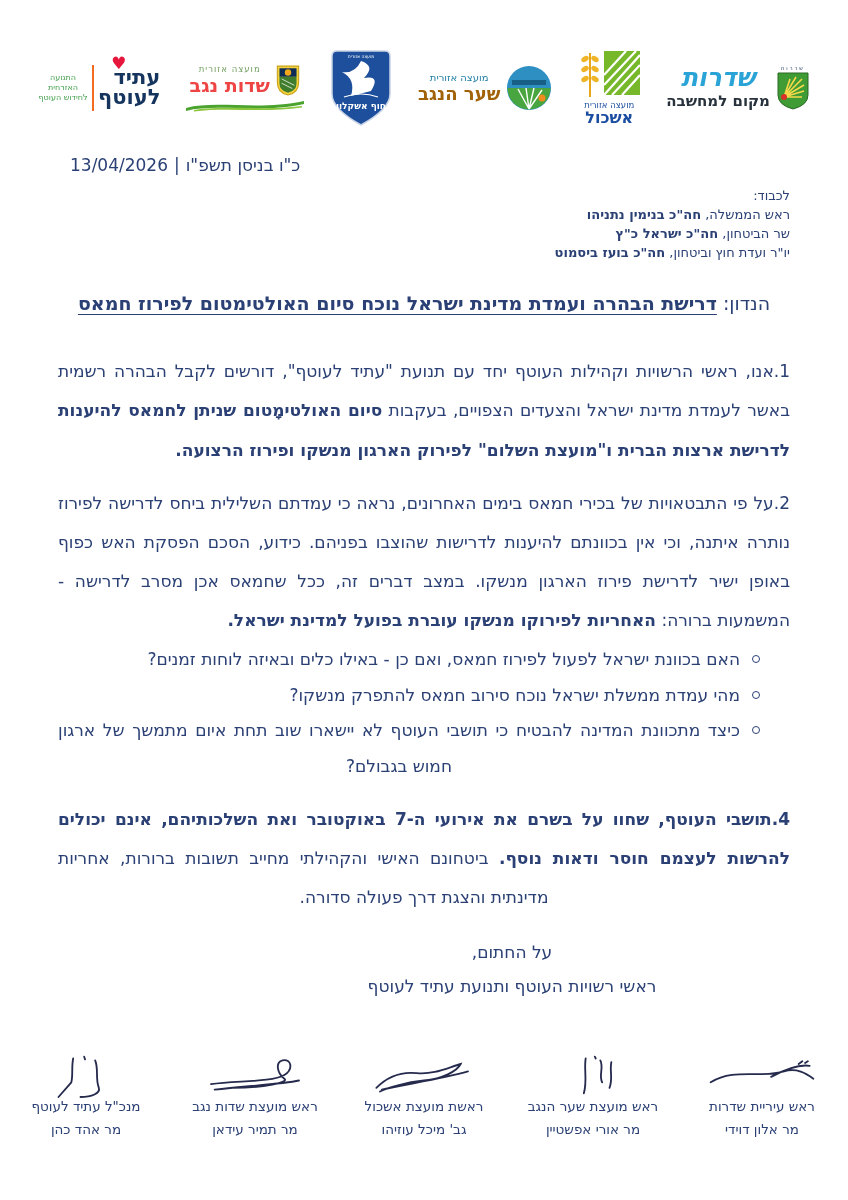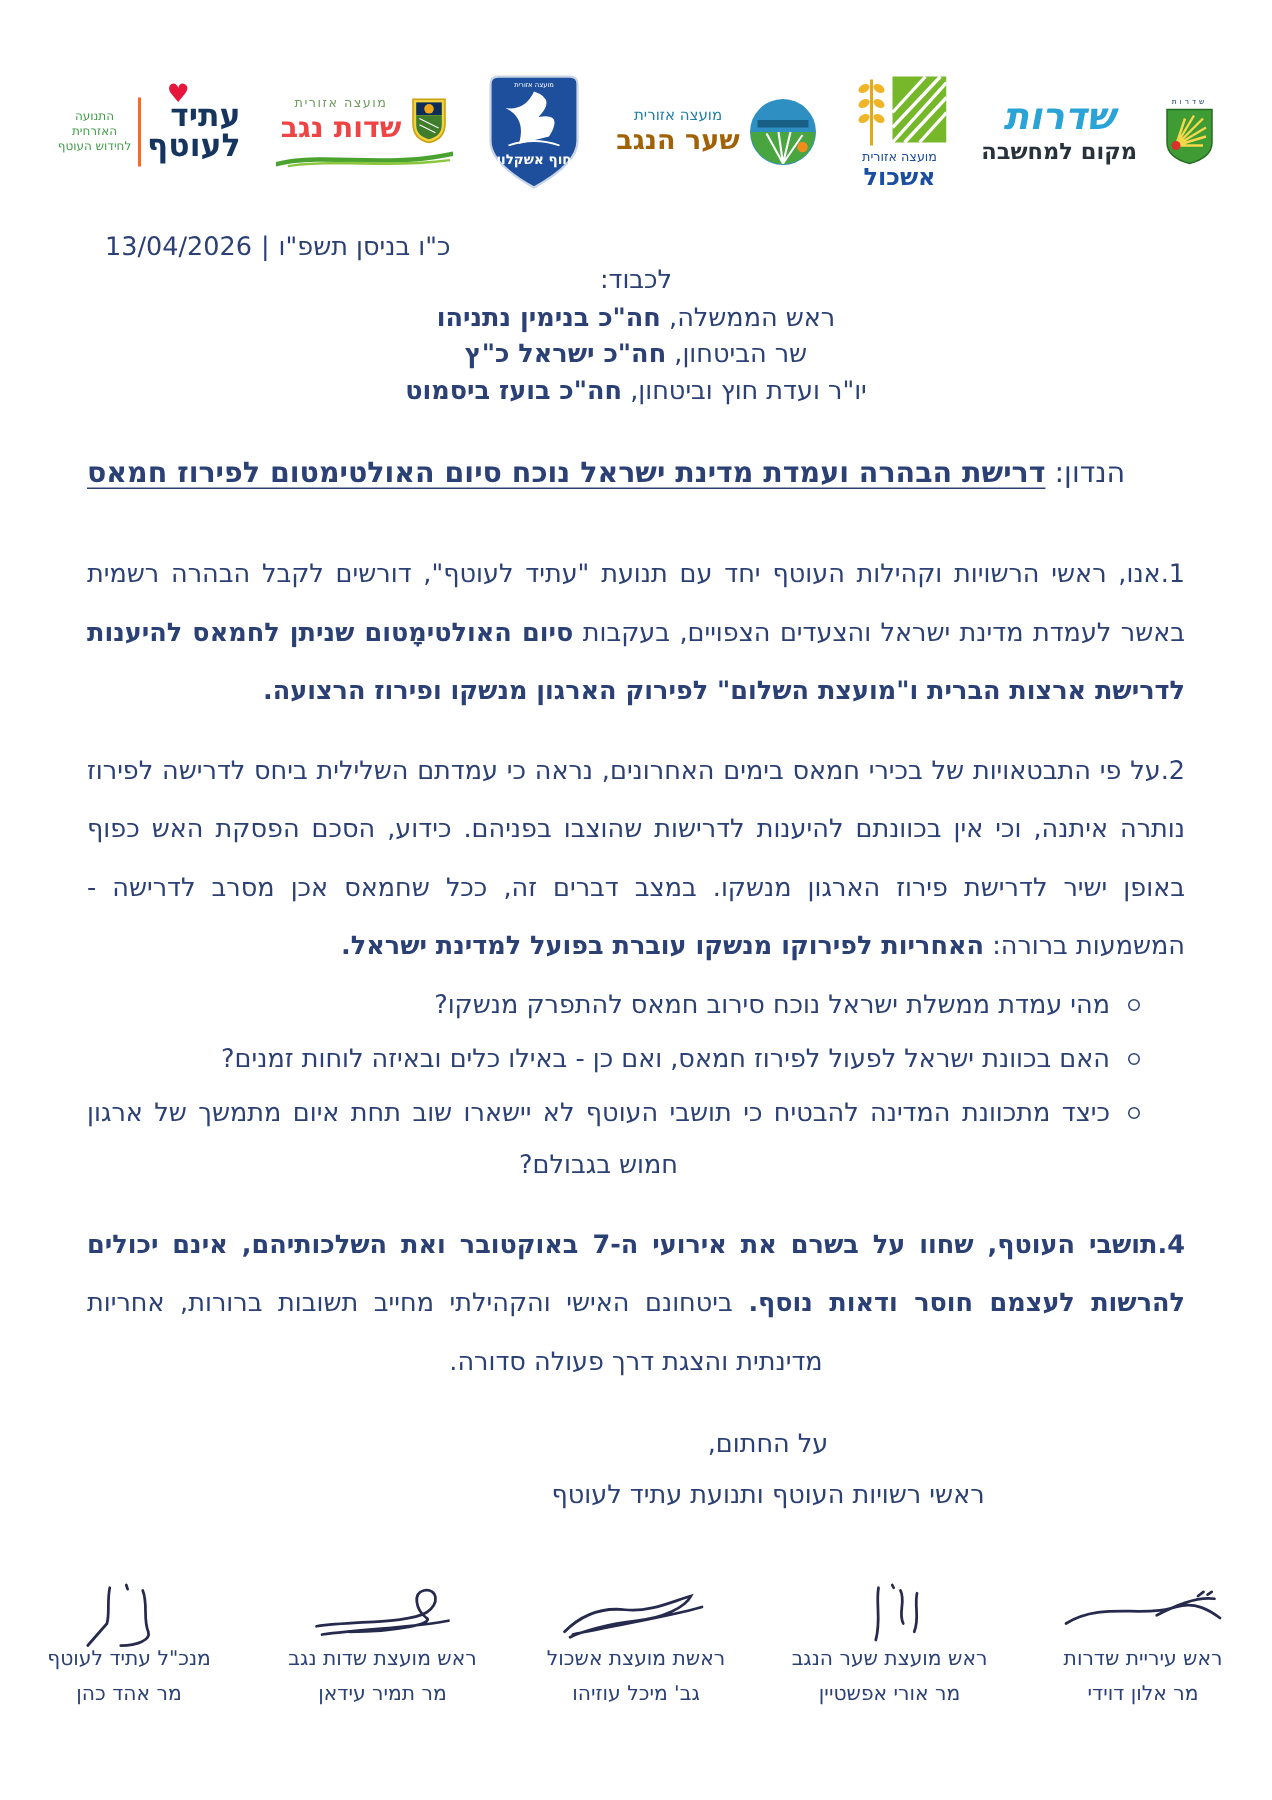--- a/index.html
+++ b/index.html
@@ -35,32 +35,32 @@
   .shaar-small{font-size:10px;}
   .shaar-main{font-size:18px;font-weight:bold;color:#a16207;}
   .shaar svg{width:46px;height:46px;}
   
   .eshkol{flex-direction:column;}
   .eshkol svg{width:62px;height:50px;}
   .eshkol-small{font-size:8.5px;color:#1b4da1;margin-top:1px;}
   .eshkol-main{font-size:16px;font-weight:bold;color:#1b4da1;line-height:1;}
   .eshkol{text-align:center;}
   
-  .sderot{gap:18px;direction:ltr;}
+  .sderot{gap:6px;direction:ltr;}
   .sderot-text{direction:rtl;text-align:center;}
   .sderot-main{font-size:25px;font-weight:bold;font-style:italic;color:#2aa4d6;line-height:1;}
   .sderot-sub{font-size:15px;color:#28323c;margin-top:2px;font-weight:bold;}
   .sderot-emblem{display:flex;flex-direction:column;align-items:center;}
   .sderot-tiny{font-size:5px;color:#16355e;letter-spacing:2px;}
   .sderot svg{width:34px;height:40px;}
   
   .date-line{direction:ltr;text-align:left;font-size:17px;margin-top:20px;padding-left:12px;}
   .date-line .sep{margin:0 6px;}
-  .recipients{margin-top:0;font-size:17px;line-height:1.45;text-align:center;}
-  .subject{margin-top:30px;font-size:19px;text-align:left;}
+  .recipients{margin-top:12px;font-size:13px;line-height:1.45;text-align:right;}
+  .subject{margin-top:30px;font-size:19px;text-align:center;}
   .subject .subj-text{font-weight:bold;text-decoration:underline;text-underline-offset:4px;}
   .para{font-size:17px;line-height:2.3;text-align:justify;margin:0;}
   .p1{margin-top:38px;}
   .p2{margin-top:14px;}
   .p3{margin-top:14px;}
   .p4{margin-top:15px;text-align-last:center;}
   .b{font-weight:bold;}
   .bullets{list-style:none;margin:2px 0 0 0;padding:0 28px 0 0;font-size:17px;}
   .bullets li{position:relative;padding-right:22px;line-height:2.1;text-align:justify;}
   .bullets li.center-last{text-align-last:center;}
@@ -180,22 +180,22 @@
 
   <div class="subject">
     <span>הנדון: </span><span class="subj-text">דרישת הבהרה ועמדת מדינת ישראל נוכח סיום האולטימטום לפירוז חמאס</span>
   </div>
 
   <p class="para p1"><span>1.אנו, ראשי הרשויות וקהילות העוטף יחד עם תנועת "עתיד לעוטף", דורשים לקבל הבהרה רשמית באשר לעמדת מדינת ישראל והצעדים הצפויים, בעקבות </span><span class="b">סיום האולטימָטום שניתן לחמאס להיענות לדרישת ארצות הברית ו"מועצת השלום" לפירוק הארגון מנשקו ופירוז הרצועה.</span></p>
 
   <p class="para p2"><span>2.על פי התבטאויות של בכירי חמאס בימים האחרונים, נראה כי עמדתם השלילית ביחס לדרישה לפירוז נותרה איתנה, וכי אין בכוונתם להיענות לדרישות שהוצבו בפניהם. כידוע, הסכם הפסקת האש כפוף באופן ישיר לדרישת פירוז הארגון מנשקו. במצב דברים זה, ככל שחמאס אכן מסרב לדרישה - המשמעות ברורה: </span><span class="b">האחריות לפירוקו מנשקו עוברת בפועל למדינת ישראל.</span></p>
 
   <ul class="bullets">
+    <li><span class="bullet-dot"></span><span>האם בכוונת ישראל לפעול לפירוז חמאס, ואם כן - באילו כלים ובאיזה לוחות זמנים?</span></li>
     <li><span class="bullet-dot"></span><span>מהי עמדת ממשלת ישראל נוכח סירוב חמאס להתפרק מנשקו?</span></li>
-    <li><span class="bullet-dot"></span><span>האם בכוונת ישראל לפעול לפירוז חמאס, ואם כן - באילו כלים ובאיזה לוחות זמנים?</span></li>
     <li class="center-last"><span class="bullet-dot"></span><span>כיצד מתכוונת המדינה להבטיח כי תושבי העוטף לא יישארו שוב תחת איום מתמשך של ארגון חמוש בגבולם?</span></li>
   </ul>
 
   <p class="para p4"><span class="b">4.תושבי העוטף, שחוו על בשרם את אירועי ה-7 באוקטובר ואת השלכותיהם, אינם יכולים להרשות לעצמם חוסר ודאות נוסף.</span><span> ביטחונם האישי והקהילתי מחייב תשובות ברורות, אחריות מדינתית והצגת דרך פעולה סדורה.</span></p>
 
   <div class="closing">
     <div>על החתום,</div>
     <div>ראשי רשויות העוטף ותנועת עתיד לעוטף</div>
   </div>
 

